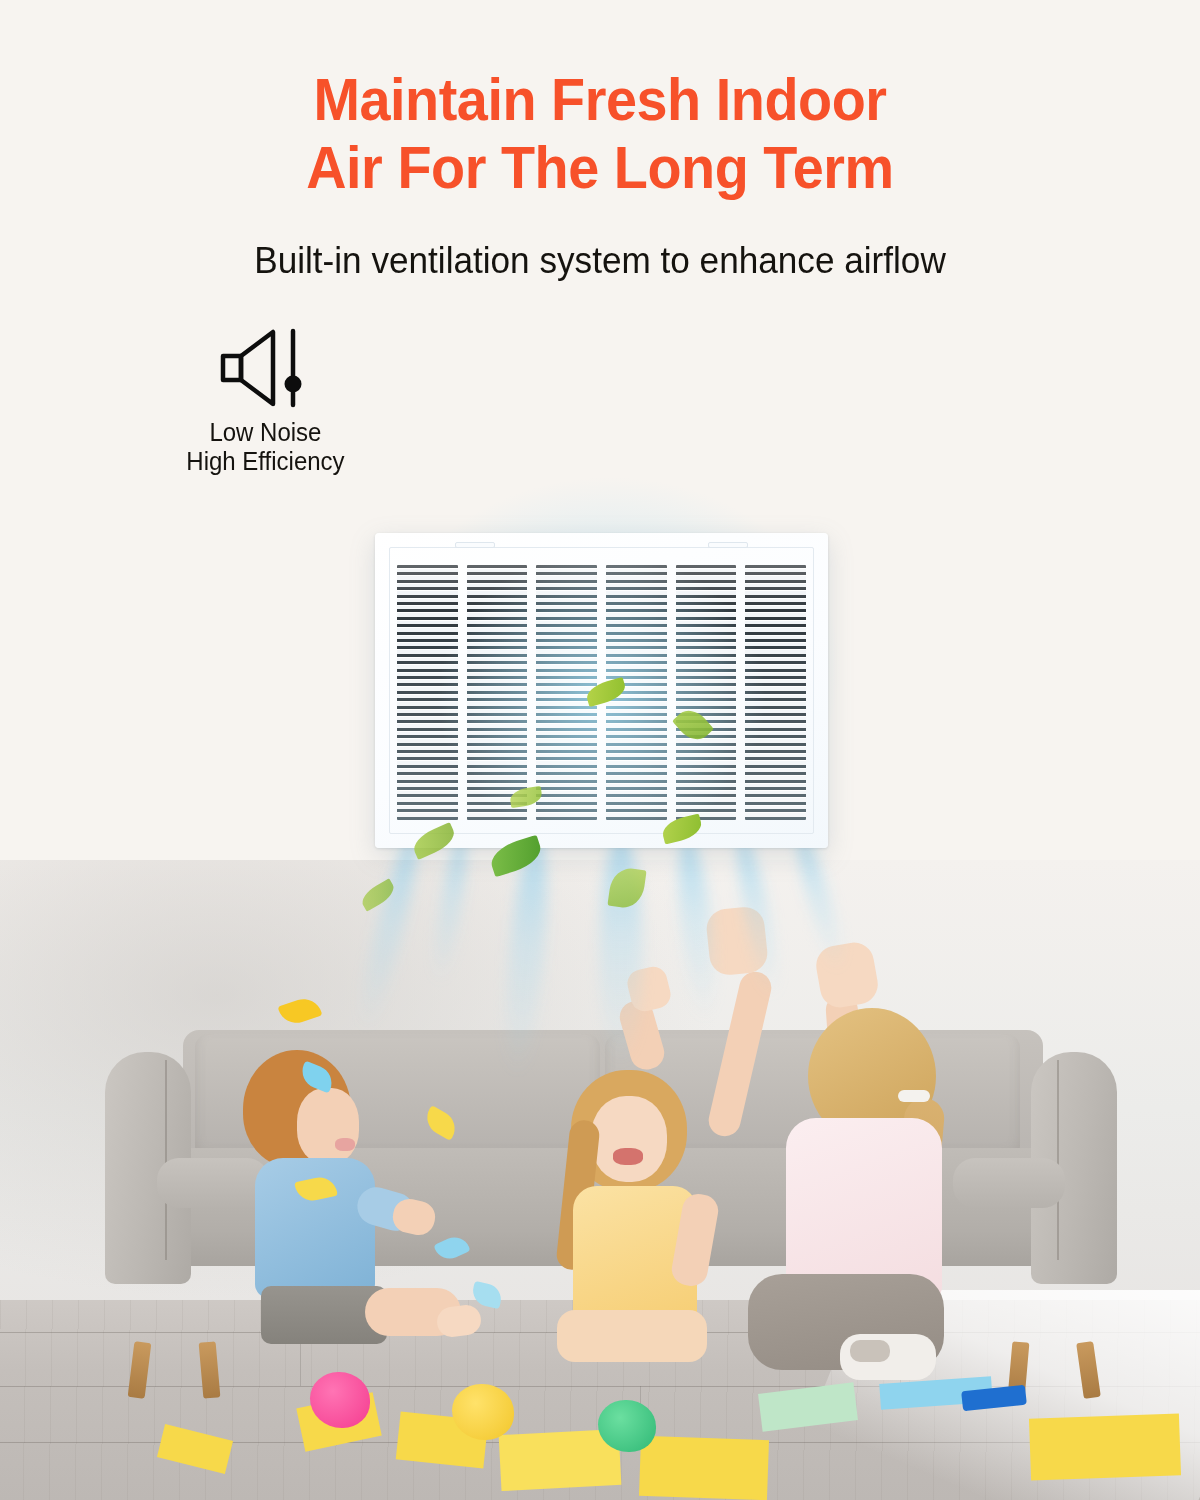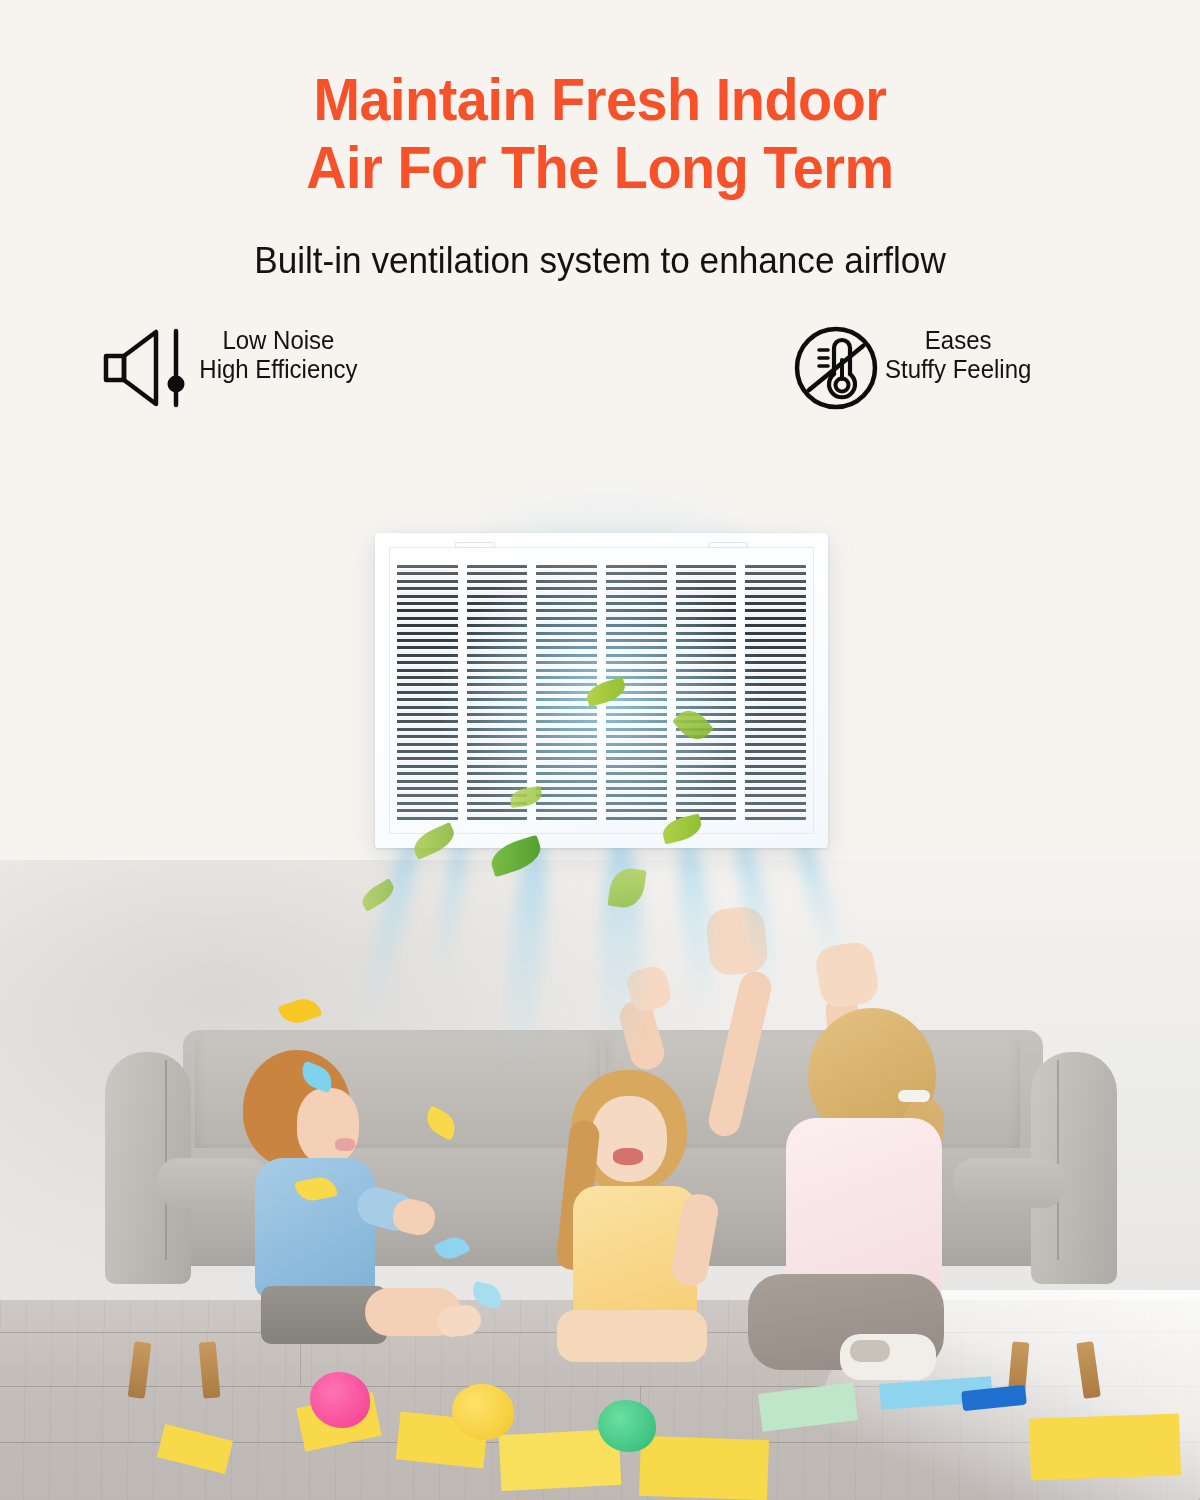--- a/index.html
+++ b/index.html
@@ -35,21 +35,21 @@
     color:#15130f;
     transform:scaleX(0.95);
     transform-origin:center top;
   }
 
   
   .features{
     position:absolute; top:322px; left:100px; width:1020px; height:170px;
     display:flex; justify-content:space-between; align-items:flex-start;
   }
-  .feature{ width:330px; display:flex; flex-direction:row; }
+  .feature{ width:330px; display:flex; flex-direction:column; align-items:center; }
   .feature .glyph{ height:92px; display:flex; align-items:center; justify-content:center; }
   .feature .flabel{
     margin-top:4px; text-align:center;
     font-family:"Liberation Sans Narrow","Liberation Sans", sans-serif;
     font-size:25px; line-height:29px; color:#15130f;
     transform:scaleX(0.96);
   }
   .feature .flabel span{ display:block; white-space:nowrap; }
 
   
@@ -224,40 +224,20 @@
           <circle cx="76" cy="58" r="8.5" fill="#0d0d0d"></circle>
         </svg>
       </div>
       <div class="flabel">
         <span>Low Noise</span>
         <span>High Efficiency</span>
       </div>
     </div>
 
 
-    <div class="feature">
-      <div class="glyph">
-        <svg width="92" height="92" viewBox="0 0 92 92">
-          <circle cx="46" cy="46" r="39" fill="none" stroke="#0d0d0d" stroke-width="4.5"></circle>
-          <path d="M52 18 A8 8 0 0 1 60 26 L60 52 A13 13 0 1 1 44 52 L44 26 A8 8 0 0 1 52 18 Z" fill="none" stroke="#0d0d0d" stroke-width="4.2"></path>
-          <circle cx="52" cy="63" r="6.5" fill="none" stroke="#0d0d0d" stroke-width="4"></circle>
-          <line x1="52" y1="38" x2="52" y2="57" stroke="#0d0d0d" stroke-width="4" stroke-linecap="round"></line>
-          <g stroke="#0d0d0d" stroke-width="3.6" stroke-linecap="round">
-            <line x1="29" y1="28" x2="38" y2="28"></line>
-            <line x1="29" y1="36" x2="38" y2="36"></line>
-            <line x1="29" y1="44" x2="38" y2="44"></line>
-          </g>
-          <line x1="19" y1="68" x2="73" y2="24" stroke="#0d0d0d" stroke-width="4.5" stroke-linecap="round"></line>
-        </svg>
-      </div>
-      <div class="flabel">
-        <span>Eases</span>
-        <span>Stuffy Feeling</span>
-      </div>
-    </div>
   </div>
 
   <div class="scene">
     <div class="wall"></div>
     <div class="wall-shadow"></div>
 
     <div class="floor">
       <div class="floor-seam" style="left:0;   top:32px;  width:1200px;"></div>
       <div class="floor-seam" style="left:0;   top:86px;  width:1200px;"></div>
       <div class="floor-seam" style="left:0;   top:142px; width:1200px;"></div>

